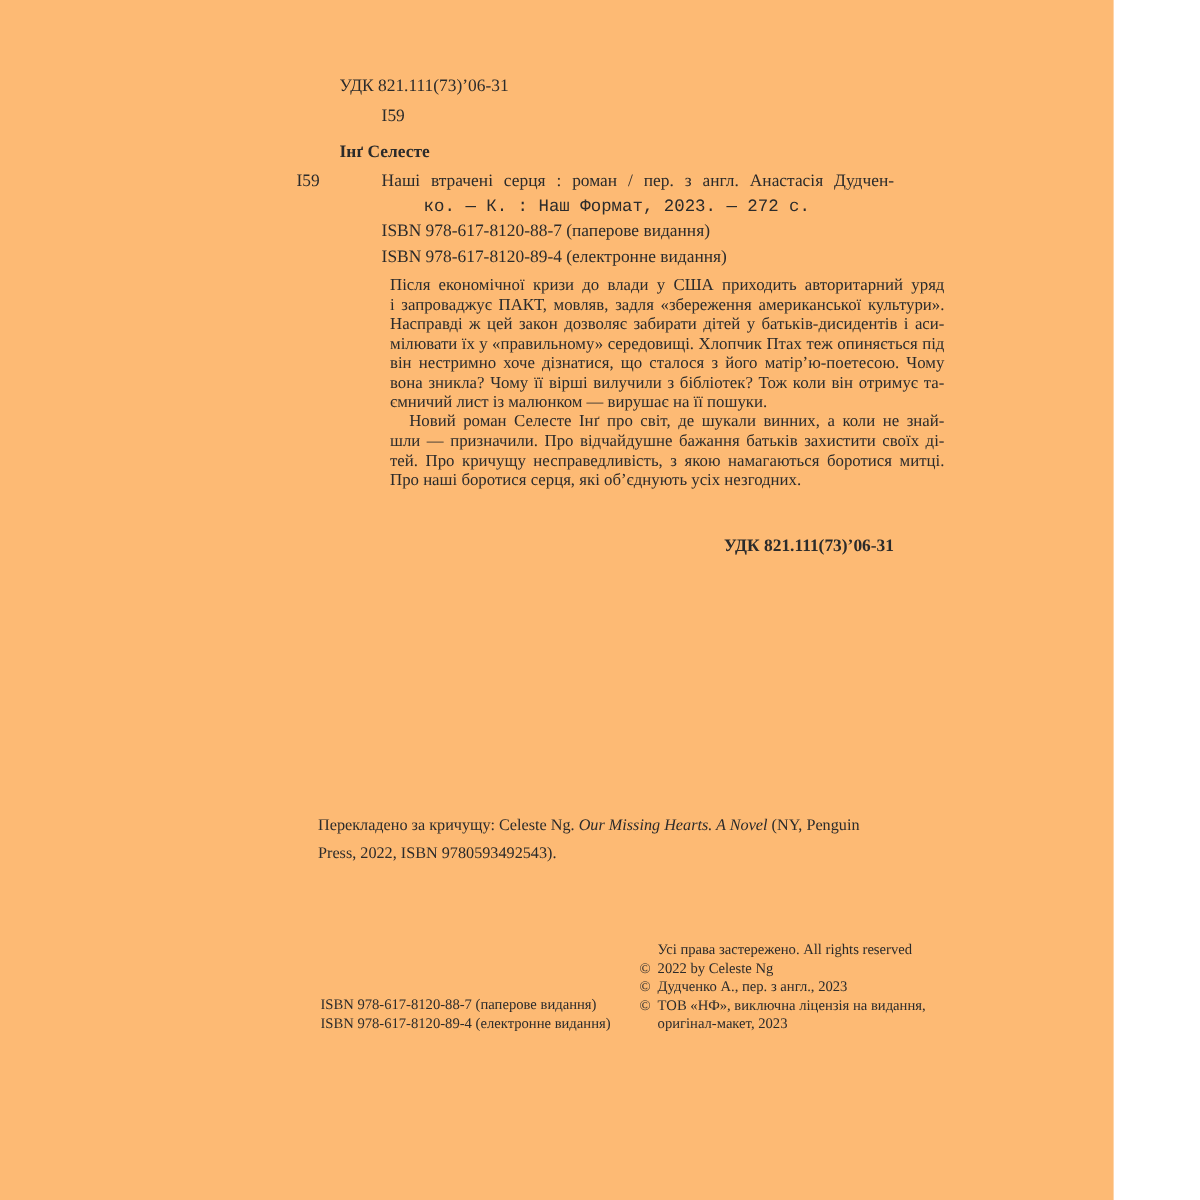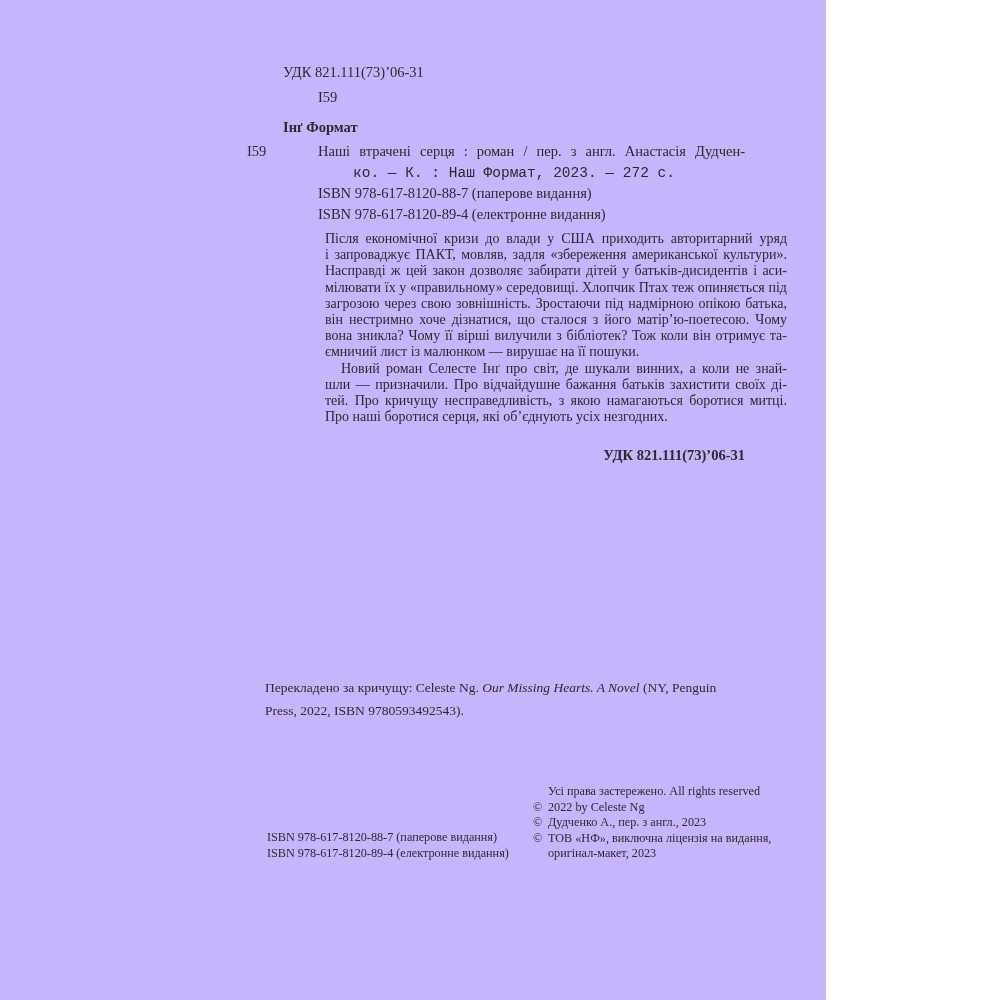--- a/index.html
+++ b/index.html
@@ -1,20 +1,20 @@
 <!DOCTYPE html>
 <html><head>
 <meta charset="utf-8">
 <style>
   html, body { margin: 0; padding: 0; background: #ffffff; }
   #page {
     position: relative;
-    width: 826px;
+    width: 928px;
     height: 1000px;
-    background: #c4b5fd;
+    background: #fdba74;
     font-family: "Liberation Serif", "DejaVu Serif", serif;
     color: #2b2b2b;
     overflow: hidden;
   }
   .abs { position: absolute; }
   .sz-body  { font-size: 14.5px; }
   .sz-ann   { font-size: 14px; }
   .sz-note  { font-size: 13.5px; }
   .sz-small { font-size: 12.2px; }
   .bold { font-weight: bold; }
@@ -51,40 +51,39 @@
 </style>
 </head>
 <body>
 
 <div id="page">
 
   <div id="udk-top" class="abs sz-body">УДК 821.111(73)’06-31</div>
 
   <div id="udk-index" class="abs sz-body">І59</div>
 
-  <div id="author" class="abs sz-body bold">Інґ Формат</div>
+  <div id="author" class="abs sz-body bold">Інґ Селесте</div>
 
   <div id="card-index" class="abs sz-body">І59</div>
 
   <div id="card" class="abs sz-body">
     <div class="l1">Наші втрачені серця : роман / пер. з англ. Анастасія Дудчен-</div>
     <div class="l2">ко. — К. : Наш Формат, 2023. — 272 с.</div>
   </div>
 
   <div id="card-isbn" class="abs sz-body">
     <div>ISBN 978-617-8120-88-7 (паперове видання)</div>
     <div>ISBN 978-617-8120-89-4 (електронне видання)</div>
   </div>
 
   <div id="annotation" class="abs sz-ann">
     <div class="jl">Після економічної кризи до влади у США приходить авторитарний уряд</div>
     <div class="jl">і запроваджує ПАКТ, мовляв, задля «збереження американської культури».</div>
     <div class="jl">Насправді ж цей закон дозволяє забирати дітей у батьків-дисидентів і аси-</div>
     <div class="jl">мілювати їх у «правильному» середовищі. Хлопчик Птах теж опиняється під</div>
-    <div class="jl">загрозою через свою зовнішність. Зростаючи під надмірною опікою батька,</div>
     <div class="jl">він нестримно хоче дізнатися, що сталося з його матір’ю-поетесою. Чому</div>
     <div class="jl">вона зникла? Чому її вірші вилучили з бібліотек? Тож коли він отримує та-</div>
     <div class="jl-end">ємничий лист із малюнком — вирушає на її пошуки.</div>
     <div class="jl indent">Новий роман Селесте Інґ про світ, де шукали винних, а коли не знай-</div>
     <div class="jl">шли — призначили. Про відчайдушне бажання батьків захистити своїх ді-</div>
     <div class="jl">тей. Про кричущу несправедливість, з якою намагаються боротися митці.</div>
     <div class="jl-end">Про наші боротися серця, які об’єднують усіх незгодних.</div>
   </div>
 
   <div id="udk-bottom" class="abs sz-body bold">УДК 821.111(73)’06-31</div>

